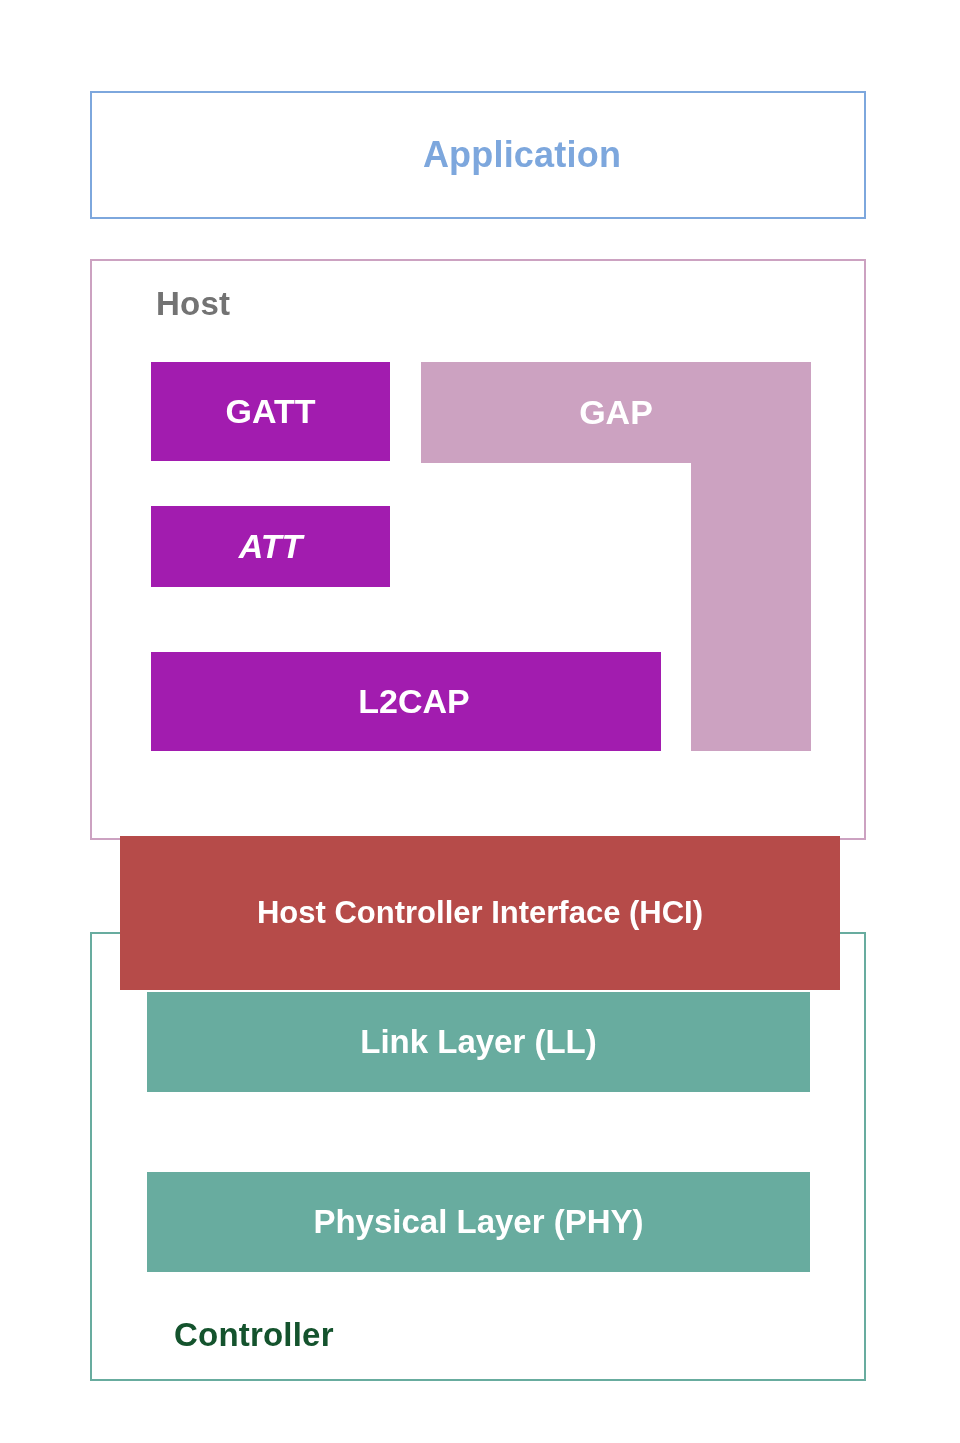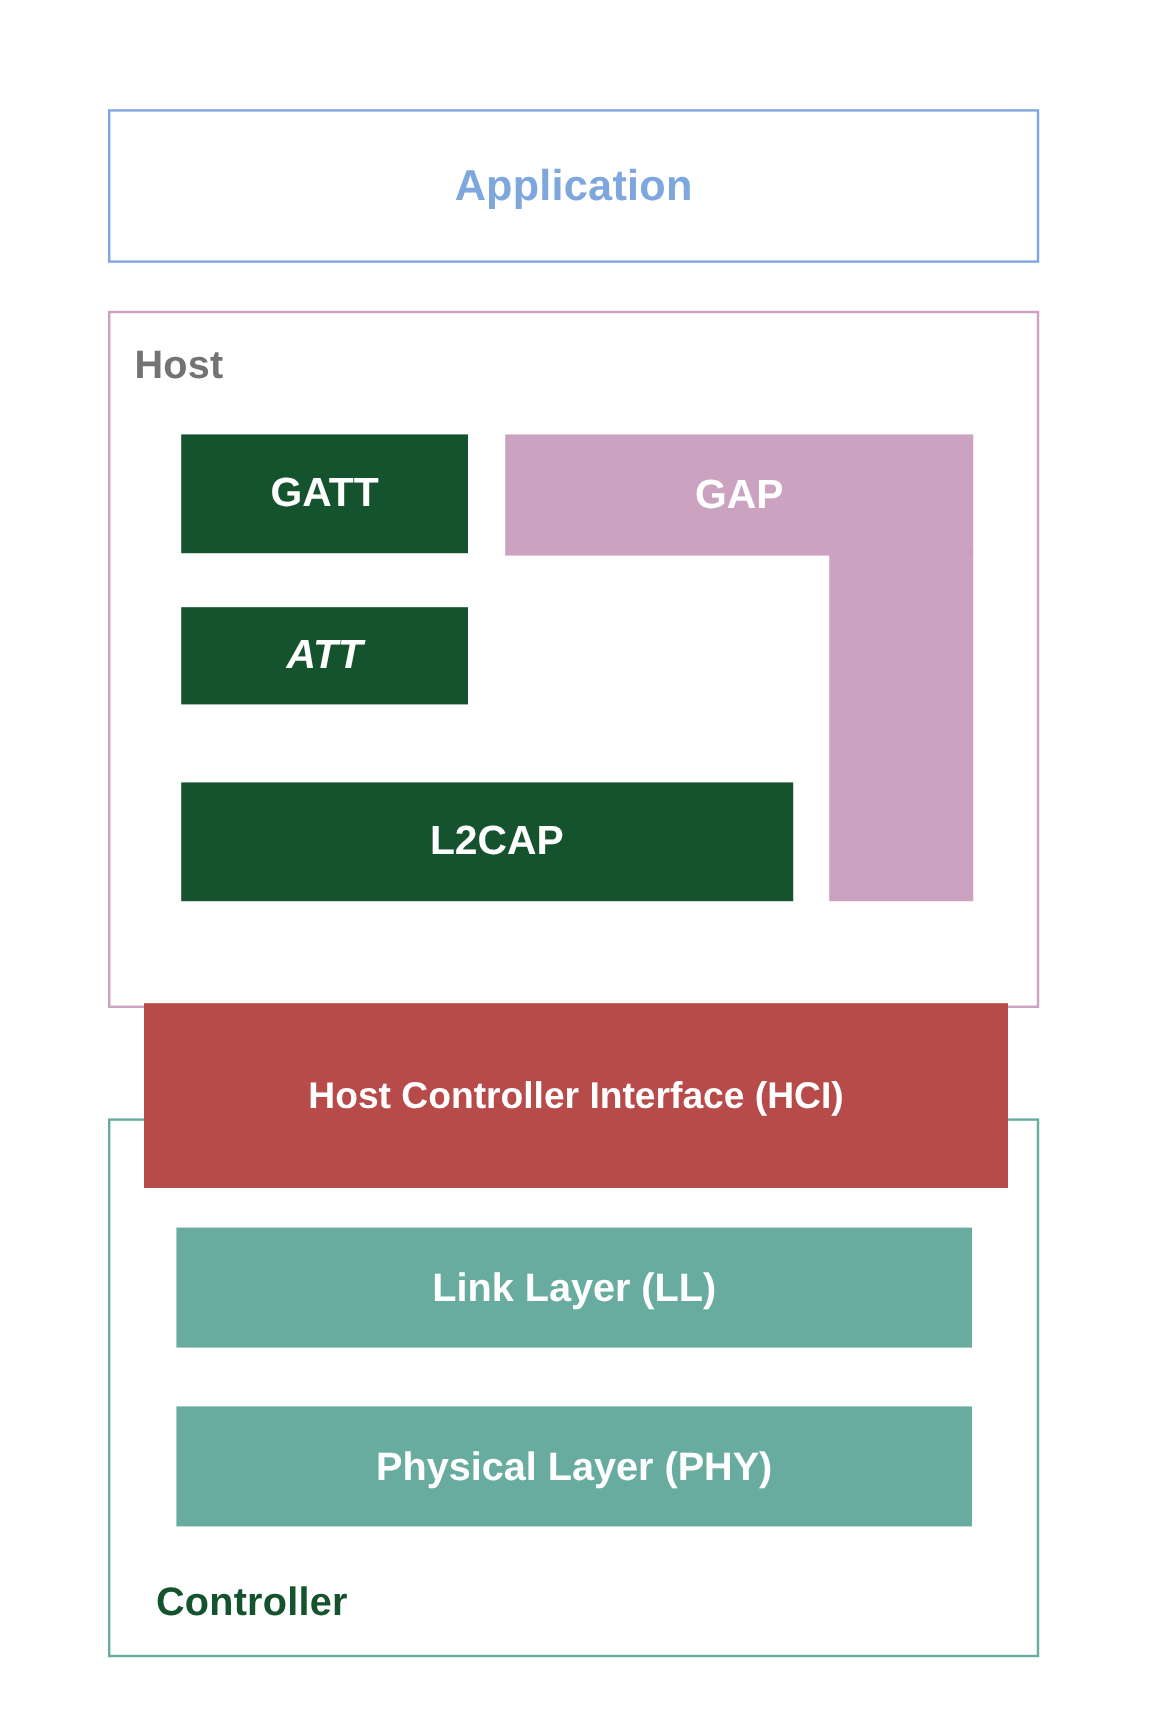--- a/index.html
+++ b/index.html
@@ -47,20 +47,21 @@
     border: 2px solid #68AC9F;
   }
 
   
   .group-title {
     position: absolute;
     font-size: 33px;
     font-weight: bold;
     letter-spacing: 0.2px;
     white-space: nowrap;
+    padding-left: 44px;
   }
   #application-title {
     left: 90px;
     top: 91px;
     width: 776px;
     height: 128px;
     display: flex;
     align-items: center;
     justify-content: center;
     color: #7DA7DD;
@@ -82,21 +83,21 @@
     position: absolute;
     box-sizing: border-box;
     display: flex;
     align-items: center;
     justify-content: center;
     color: #ffffff;
     font-weight: bold;
     text-align: center;
     line-height: 1.1;
   }
-  .block.host   { background: #14532d; }
+  .block.host   { background: #a21caf; }
   .block.ctrl   { background: #68AC9F; }
   .block.hci    { background: #B64B49; margin-top: 28px; }
 
   #block-gatt {
     left: 151px; top: 362px; width: 239px; height: 99px;
     font-size: 34px;
   }
   #block-att {
     left: 151px; top: 506px; width: 239px; height: 81px;
     font-size: 34px;
@@ -138,21 +139,21 @@
     font-size: 34px;
     font-weight: bold;
   }
 
   #block-hci {
     left: 120px; top: 808px; width: 720px; height: 154px;
     font-size: 31px;
     z-index: 5;
   }
   #block-ll {
-    left: 147px; top: 1023px; width: 663px; height: 100px;
+    left: 147px; top: 992px; width: 663px; height: 100px;
     font-size: 33px;
   }
   #block-phy {
     left: 147px; top: 1172px; width: 663px; height: 100px;
     font-size: 33px;
   }
 </style>
 </head>
 <body>
 

